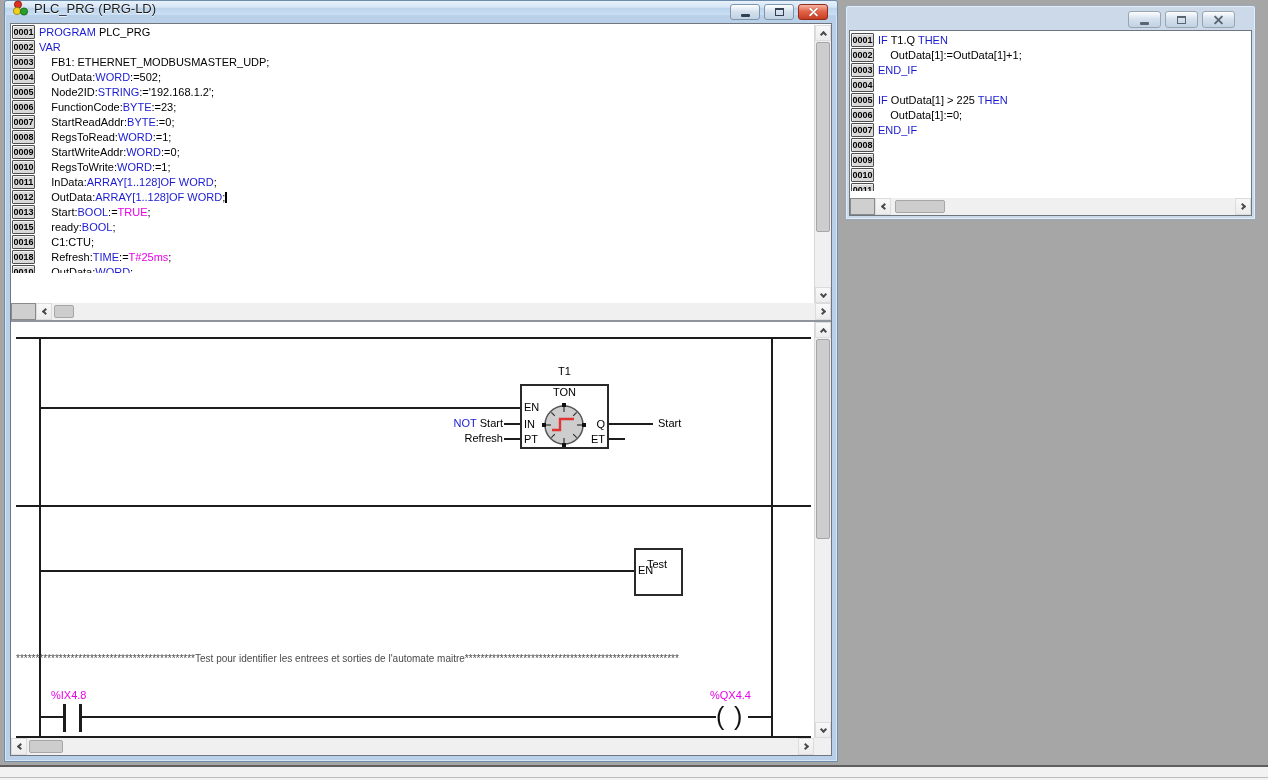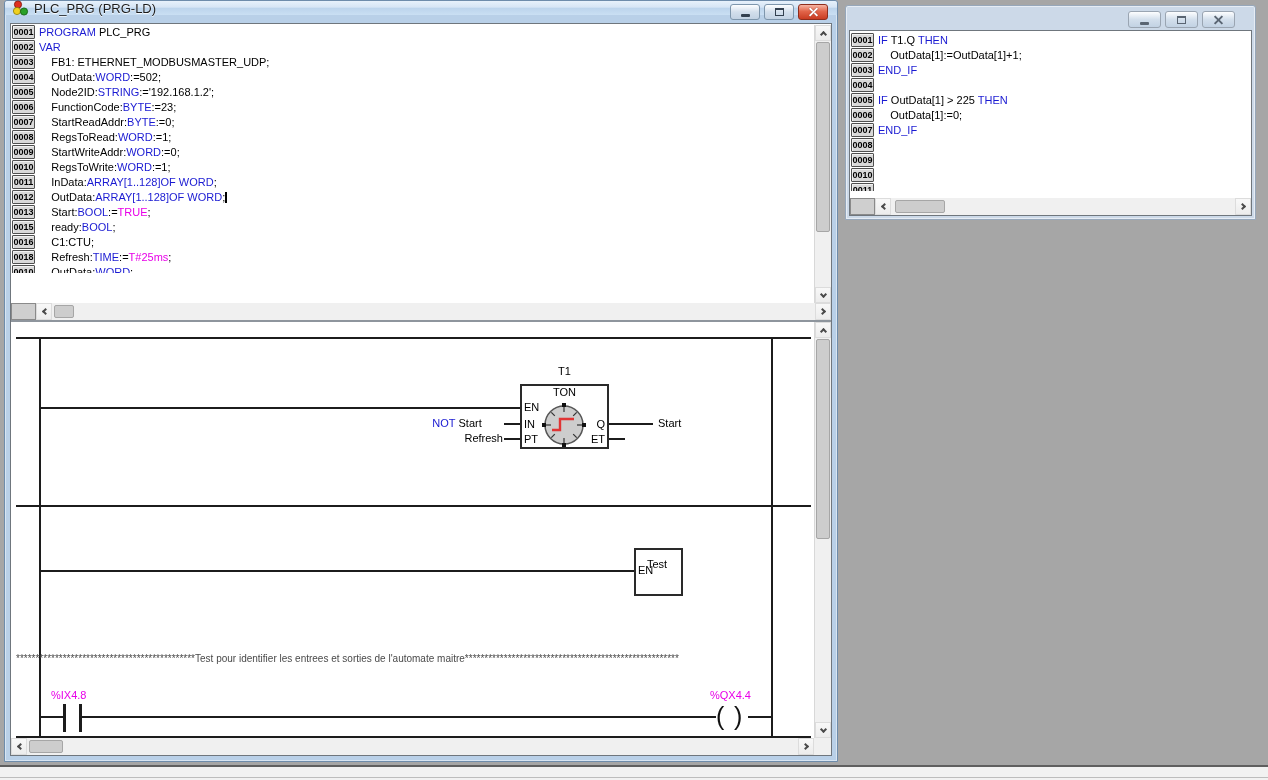--- a/index.html
+++ b/index.html
@@ -222,21 +222,21 @@
               <line x1="31.2" y1="31.2" x2="34.7" y2="34.7"></line>
             <line x1="9.3" y1="34.7" x2="12.8" y2="31.2"></line>
               <line x1="31.2" y1="12.8" x2="34.7" y2="9.3"></line>
           </g>
           <rect x="20" y="0" width="4" height="4" fill="#111"></rect>
             <rect x="20" y="40" width="4" height="4" fill="#111"></rect>
           <rect x="0" y="20" width="4" height="4" fill="#111"></rect>
             <rect x="40" y="20" width="4" height="4" fill="#111"></rect>
           <polyline points="10,27 18,27 18,16 32,16" fill="none" stroke="#e03535" stroke-width="2.4"></polyline>
         </svg>
-        <div class="ldtext" style="left:400px; top:95px; width:92px; text-align:center;"><span class="blue">NOT</span><span>&nbsp;</span><span>Start</span></div>
+        <div class="ldtext" style="left:400px; top:95px; width:92px; text-align:right;"><span class="blue">NOT</span><span>&nbsp;</span><span>Start</span></div>
         <div class="hline" style="top:101px; left:493px; width:16px;"></div>
         <div class="ldtext" style="left:400px; top:110px; width:92px; text-align:right;">Refresh</div>
         <div class="hline" style="top:116px; left:493px; width:16px;"></div>
         <div class="hline" style="top:101px; left:598px; width:44px;"></div>
         <div class="hline" style="top:116px; left:598px; width:16px;"></div>
         <div class="ldtext" style="left:647px; top:95px;">Start</div>
 
         <div class="hline" style="top:248px; left:28px; width:595px;"></div>
         <div class="ldblock" style="left:623px; top:226px; width:49px; height:48px;"></div>
         <div class="ldtext" style="left:623px; top:236px; width:46px; text-align:center;">Test</div>

